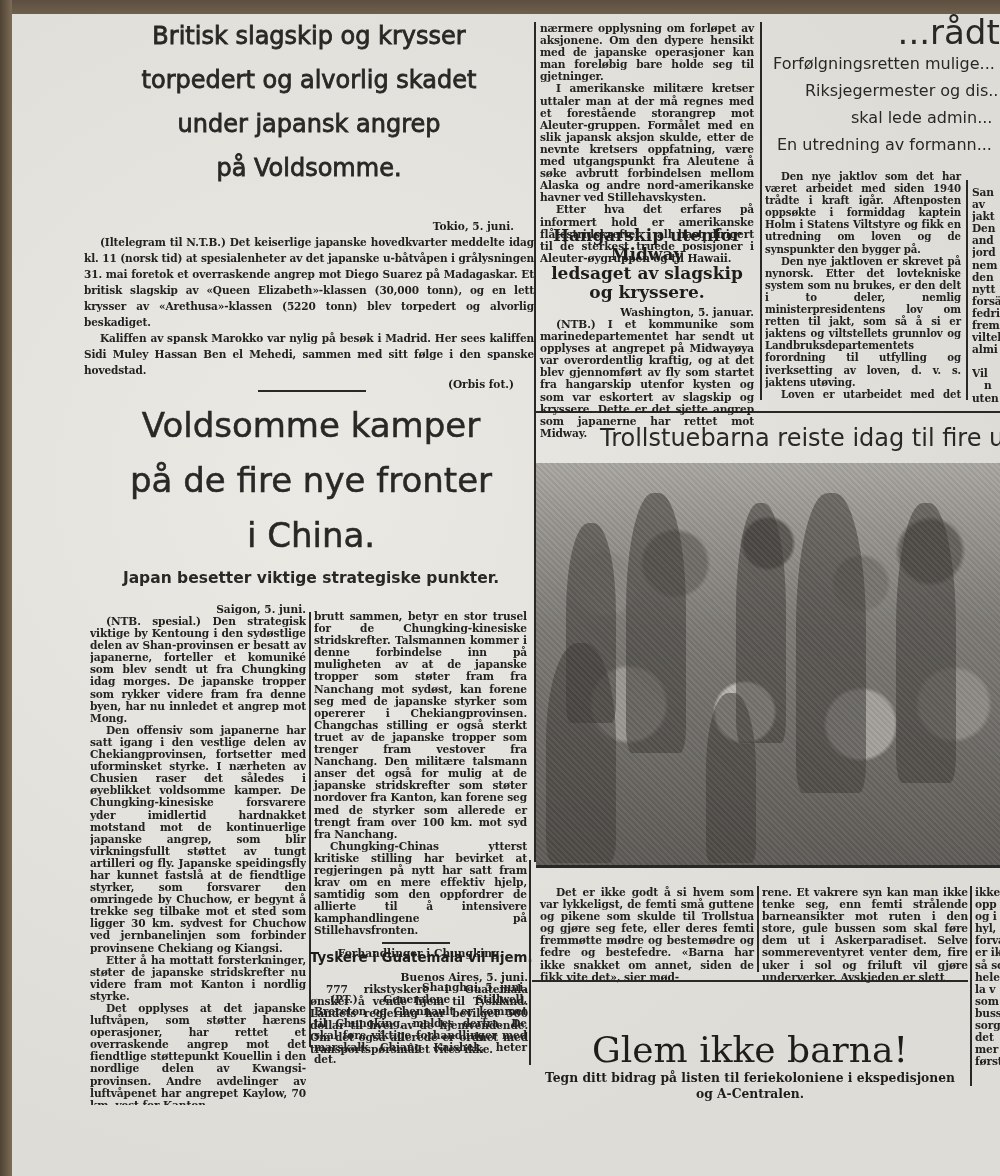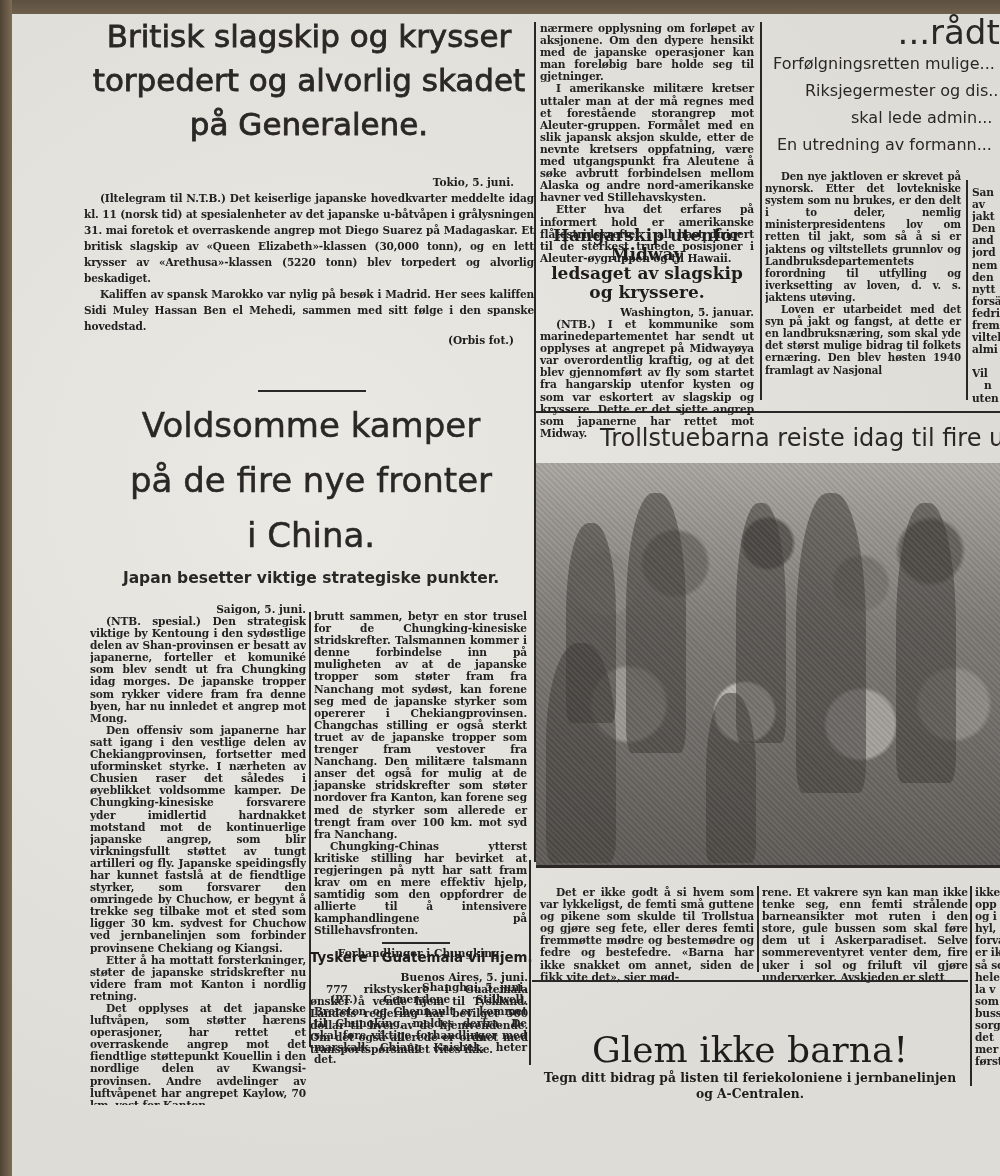--- a/index.html
+++ b/index.html
@@ -32,24 +32,25 @@
   .fig { position:absolute; border-radius:45% 45% 10% 10%; background:#3f3c39; opacity:.55; }
 </style>
 </head>
 <body>
 
 <div class="board-top"></div>
 <div class="paper"></div>
 <div class="paper-shadow"></div>
 
 <div class="abs" style="left:84px;top:14px;width:450px;">
-  <div class="hl-sans" style="font-size:31px;line-height:44px;font-weight:normal;-webkit-text-stroke:0.8px #2a2826;">
+  <div class="hl-sans" style="font-size:24px;line-height:44px;font-weight:normal;-webkit-text-stroke:0.8px #2a2826;">
     <div>Britisk slagskip og krysser</div>
     <div>torpedert og alvorlig skadet</div>
-    <div>på Generalene.</div>
+    <div>under japansk angrep</div>
+    <div>på Voldsomme.</div>
   </div>
   <div class="dateline" style="margin-top:30px;padding-right:20px;">Tokio, 5. juni.</div>
   <div class="body-text" style="font-size:10.5px;line-height:16px;margin-top:2px;">
     <p>(Iltelegram til N.T.B.) Det keiserlige japanske hovedkvarter meddelte idag kl. 11 (norsk tid) at spesialenheter av det japanske u-båtvåpen i grålysningen 31. mai foretok et overraskende angrep mot Diego Suarez på Madagaskar. Et britisk slagskip av «Queen Elizabeth»-klassen (30,000 tonn), og en lett krysser av «Arethusa»-klassen (5220 tonn) blev torpedert og alvorlig beskadiget.</p>
     <p>Kaliffen av spansk Marokko var nylig på besøk i Madrid. Her sees kaliffen Sidi Muley Hassan Ben el Mehedi, sammen med sitt følge i den spanske hovedstad.</p>
   </div>
   <div class="dateline" style="padding-right:20px;">(Orbis fot.)</div>
 </div>
 <div class="hrule" style="left:258px;top:390px;width:108px;"></div>
 
@@ -78,20 +79,21 @@
 
 <div class="abs" style="left:765px;top:14px;width:235px;overflow:hidden;height:386px;">
   <div class="hl-thin" style="font-size:34px;line-height:36px;text-align:right;margin-right:-20px;">...rådt i</div>
   <div class="hl-thin" style="font-size:16px;line-height:27px;white-space:nowrap;text-align:left;">
     <div style="padding-left:8px">Forfølgningsretten mulige...</div>
     <div style="padding-left:40px">Riksjegermester og dis...</div>
     <div style="padding-left:86px">skal lede admin...</div>
     <div style="padding-left:12px">En utredning av formann...</div>
   </div>
   <div class="body-text" style="width:196px;margin-top:12px;font-size:10.2px;">
+    <p>Den nye jaktlov som det har været arbeidet med siden 1940 trådte i kraft igår. Aftenposten oppsøkte i formiddag kaptein Holm i Statens Viltstyre og fikk en utredning om loven og de synspunkter den bygger på.</p>
     <p>Den nye jaktloven er skrevet på nynorsk. Etter det lovtekniske system som nu brukes, er den delt i to deler, nemlig ministerpresidentens lov om retten til jakt, som så å si er jaktens og viltstellets grunnlov og Landbruksdepartementets forordning til utfylling og iverksetting av loven, d. v. s. jaktens utøving.</p>
     <p>Loven er utarbeidet med det syn på jakt og fangst, at dette er en landbruksnæring, som skal yde det størst mulige bidrag til folkets ernæring. Den blev høsten 1940 framlagt av Nasjonal</p>
   </div>
 </div>
 <div class="abs body-text" style="left:972px;top:186px;width:30px;overflow:hidden;text-align:left;white-space:nowrap;">
   <div>San</div>
   <div>av</div>
   <div>jakt</div>
   <div>Den</div>
   <div>and</div>
@@ -117,21 +119,21 @@
     <div>i China.</div>
   </div>
   <div class="hl-thin" style="font-size:15.5px;font-weight:bold;margin-top:6px;">Japan besetter viktige strategiske punkter.</div>
 </div>
 
 <div class="abs" style="left:90px;top:603px;width:216px;">
   <div class="dateline">Saigon, 5. juni.</div>
   <div class="body-text" style="height:490px;overflow:hidden;">
     <p>(NTB. spesial.) Den strategisk viktige by Kentoung i den sydøstlige delen av Shan-provinsen er besatt av japanerne, forteller et komuniké som blev sendt ut fra Chungking idag morges. De japanske tropper som rykker videre fram fra denne byen, har nu innledet et angrep mot Mong.</p>
     <p>Den offensiv som japanerne har satt igang i den vestlige delen av Chekiangprovinsen, fortsetter med uforminsket styrke. I nærheten av Chusien raser det således i øyeblikket voldsomme kamper. De Chungking-kinesiske forsvarere yder imidlertid hardnakket motstand mot de kontinuerlige japanske angrep, som blir virkningsfullt støttet av tungt artilleri og fly. Japanske speidingsfly har kunnet fastslå at de fiendtlige styrker, som forsvarer den omringede by Chuchow, er begynt å trekke seg tilbake mot et sted som ligger 30 km. sydvest for Chuchow ved jernbanelinjen som forbinder provinsene Chekiang og Kiangsi.</p>
-    <p>Etter å ha mottatt forsterkninger, støter de japanske stridskrefter nu videre fram mot Kanton i nordlig retning.</p>
+    <p>Etter å ha mottatt forsterkninger, støter de japanske stridskrefter nu videre fram mot Kanton i nordlig styrke.</p>
     <p>Det opplyses at det japanske luftvåpen, som støtter hærens operasjoner, har rettet et overraskende angrep mot det fiendtlige støttepunkt Kouellin i den nordlige delen av Kwangsi-provinsen. Andre avdelinger av luftvåpenet har angrepet Kaylow, 70 km. vest for Kanton.</p>
 
   </div>
 </div>
 <div class="vrule" style="left:309px;top:612px;height:435px;"></div>
 
 <div class="abs" style="left:314px;top:610px;width:213px;">
   <div class="body-text">
     <p style="text-indent:0">brutt sammen, betyr en stor trusel for de Chungking-kinesiske stridskrefter. Talsmannen kommer i denne forbindelse inn på muligheten av at de japanske tropper som støter fram fra Nanchang mot sydøst, kan forene seg med de japanske styrker som opererer i Chekiangprovinsen. Changchas stilling er også sterkt truet av de japanske tropper som trenger fram vestover fra Nanchang. Den militære talsmann anser det også for mulig at de japanske stridskrefter som støter nordover fra Kanton, kan forene seg med de styrker som allerede er trengt fram over 100 km. mot syd fra Nanchang.</p>
     <p>Chungking-Chinas ytterst kritiske stilling har bevirket at regjeringen på nytt har satt fram krav om en mere effektiv hjelp, samtidig som den oppfordrer de allierte til å intensivere kamphandlingene på Stillehavsfronten.</p>
@@ -187,15 +189,15 @@
   <div>buss</div>
   <div>sorge</div>
   <div>det</div>
   <div>mer</div>
   <div>først</div>
 </div>
 
 <div class="hrule" style="left:532px;top:980px;width:436px;"></div>
 <div class="abs" style="left:530px;top:1030px;width:440px;text-align:center;">
   <div style="font-family:'DejaVu Serif',serif;font-size:36px;line-height:40px;">Glem ikke barna!</div>
-  <div style="font-family:'DejaVu Serif',serif;font-weight:bold;font-size:12.3px;line-height:16px;white-space:nowrap;">Tegn ditt bidrag på listen til feriekoloniene i jernbanelinjen</div>
+  <div style="font-family:'DejaVu Serif',serif;font-weight:bold;font-size:12.3px;line-height:16px;white-space:nowrap;">Tegn ditt bidrag på listen til feriekoloniene i ekspedisjonen</div>
   <div style="font-family:'DejaVu Serif',serif;font-weight:bold;font-size:12.3px;line-height:16px;">og A-Centralen.</div>
 </div>
 
 </body></html>

